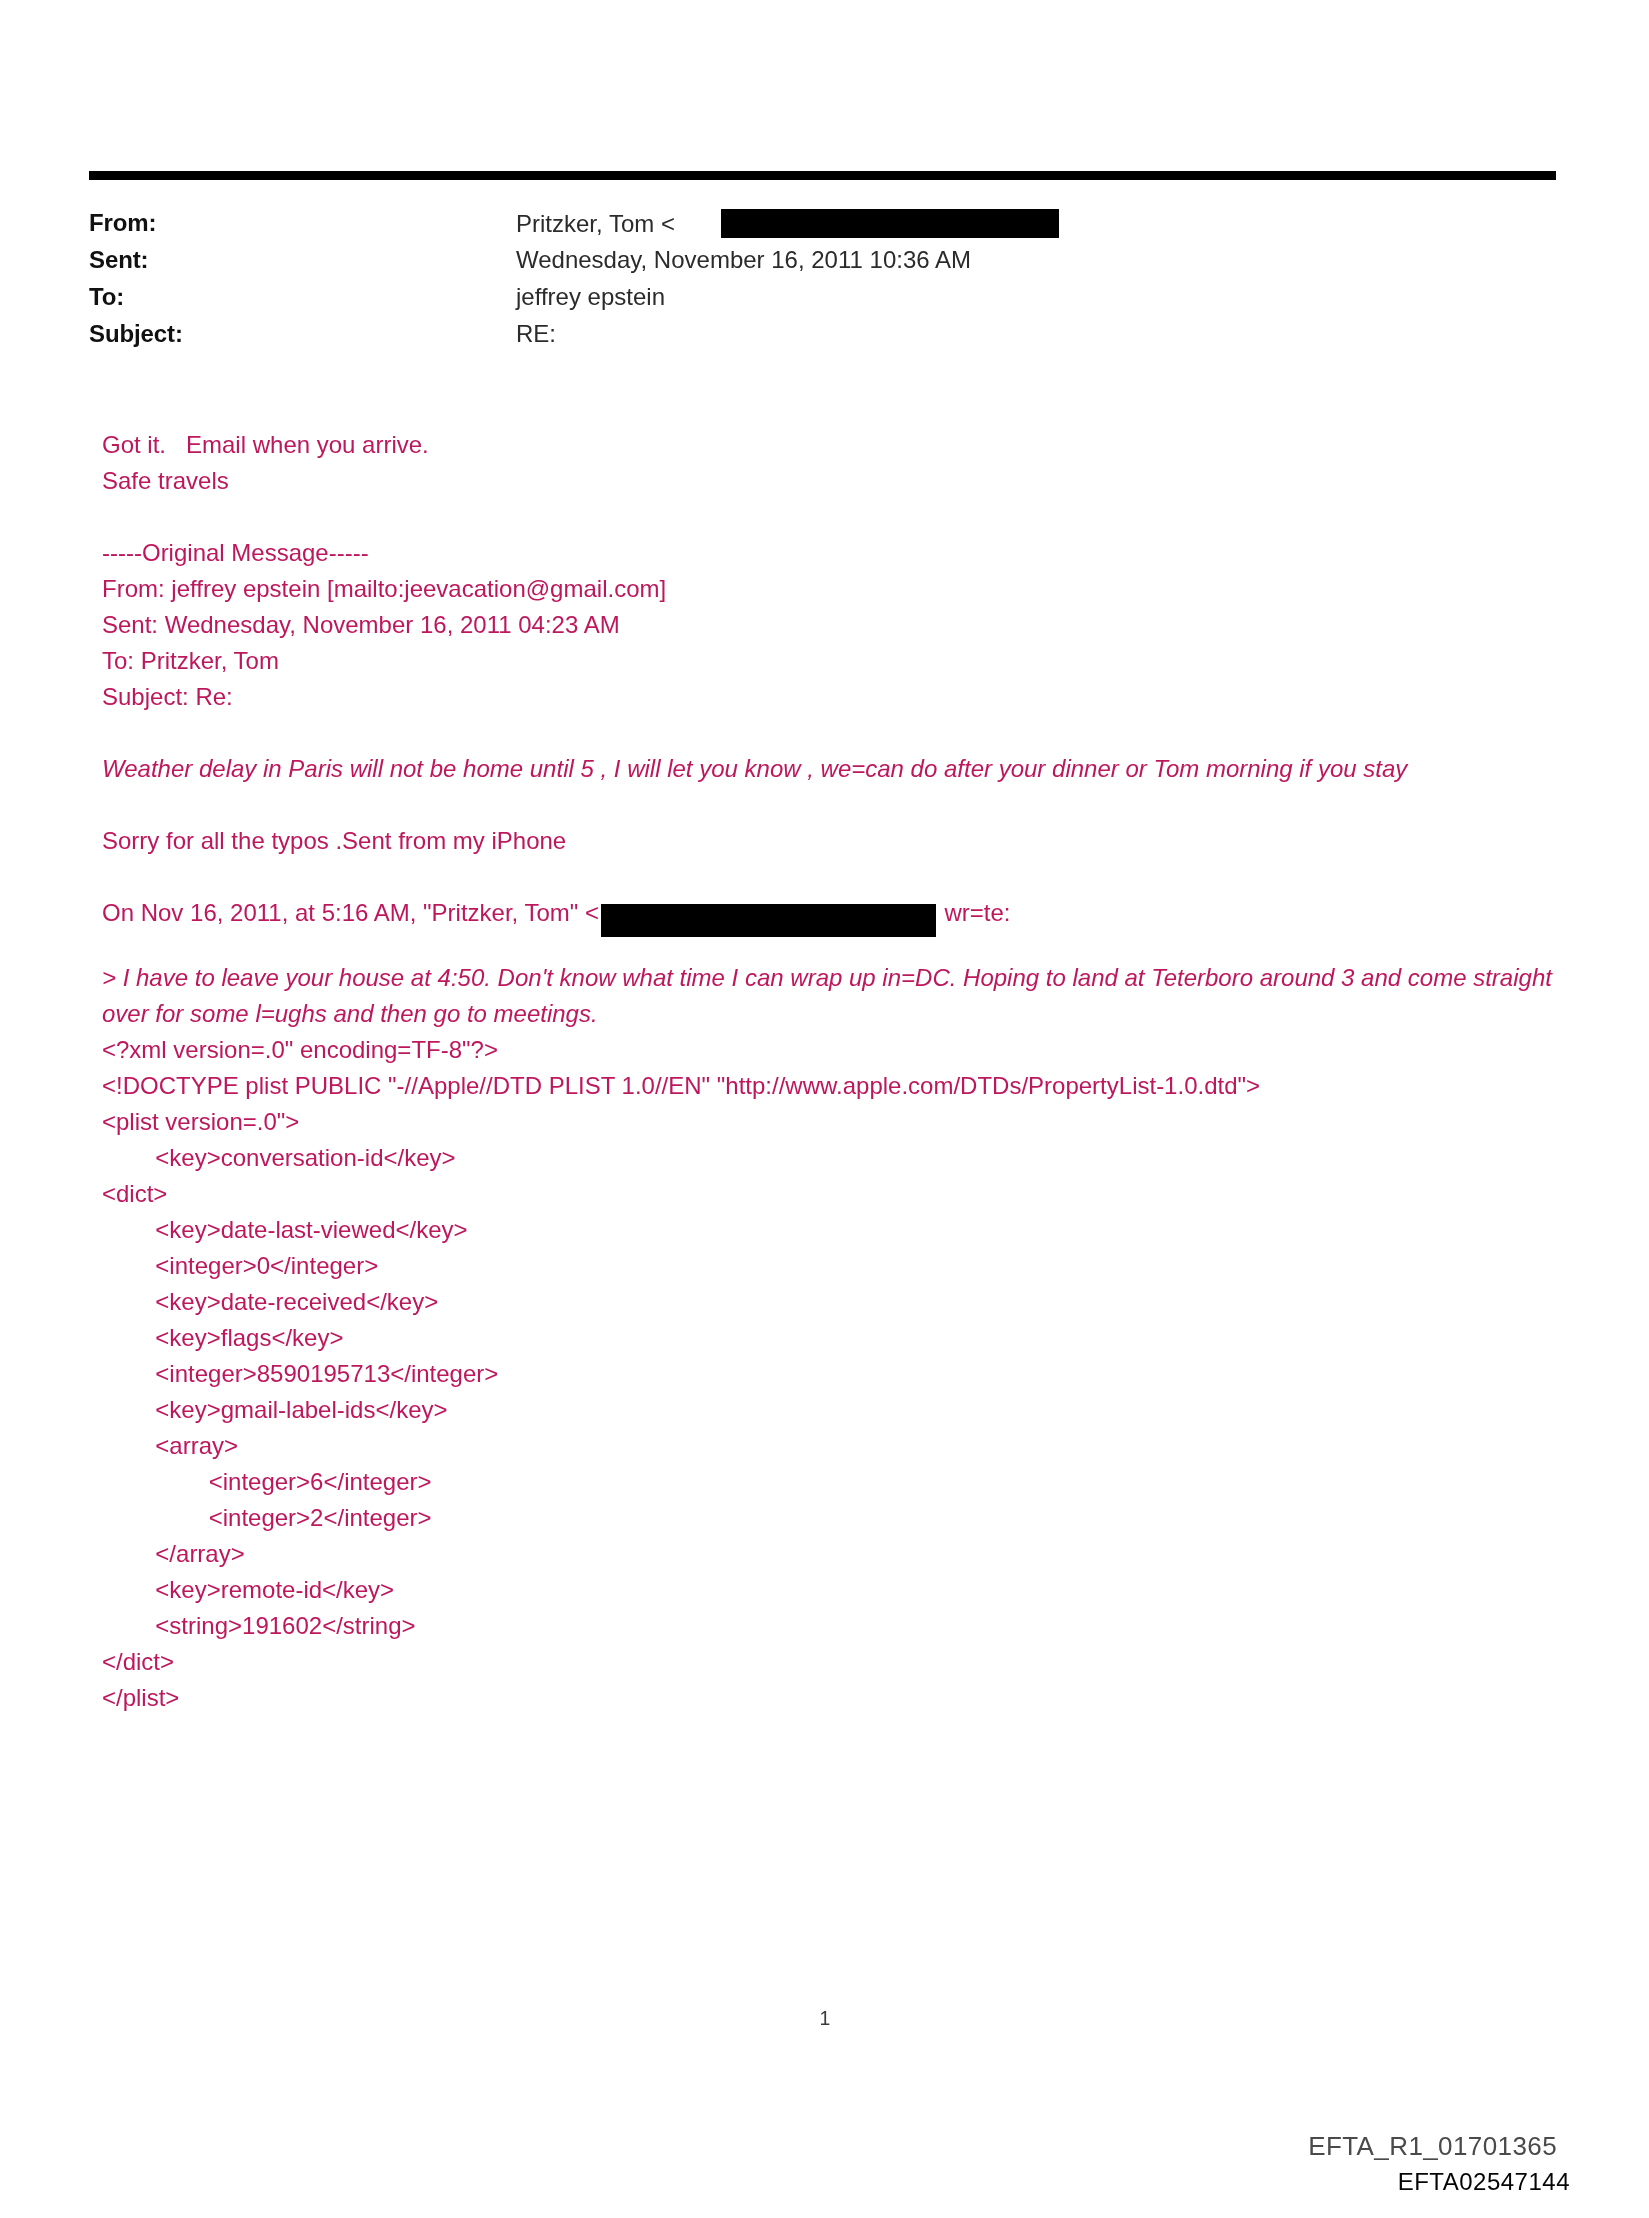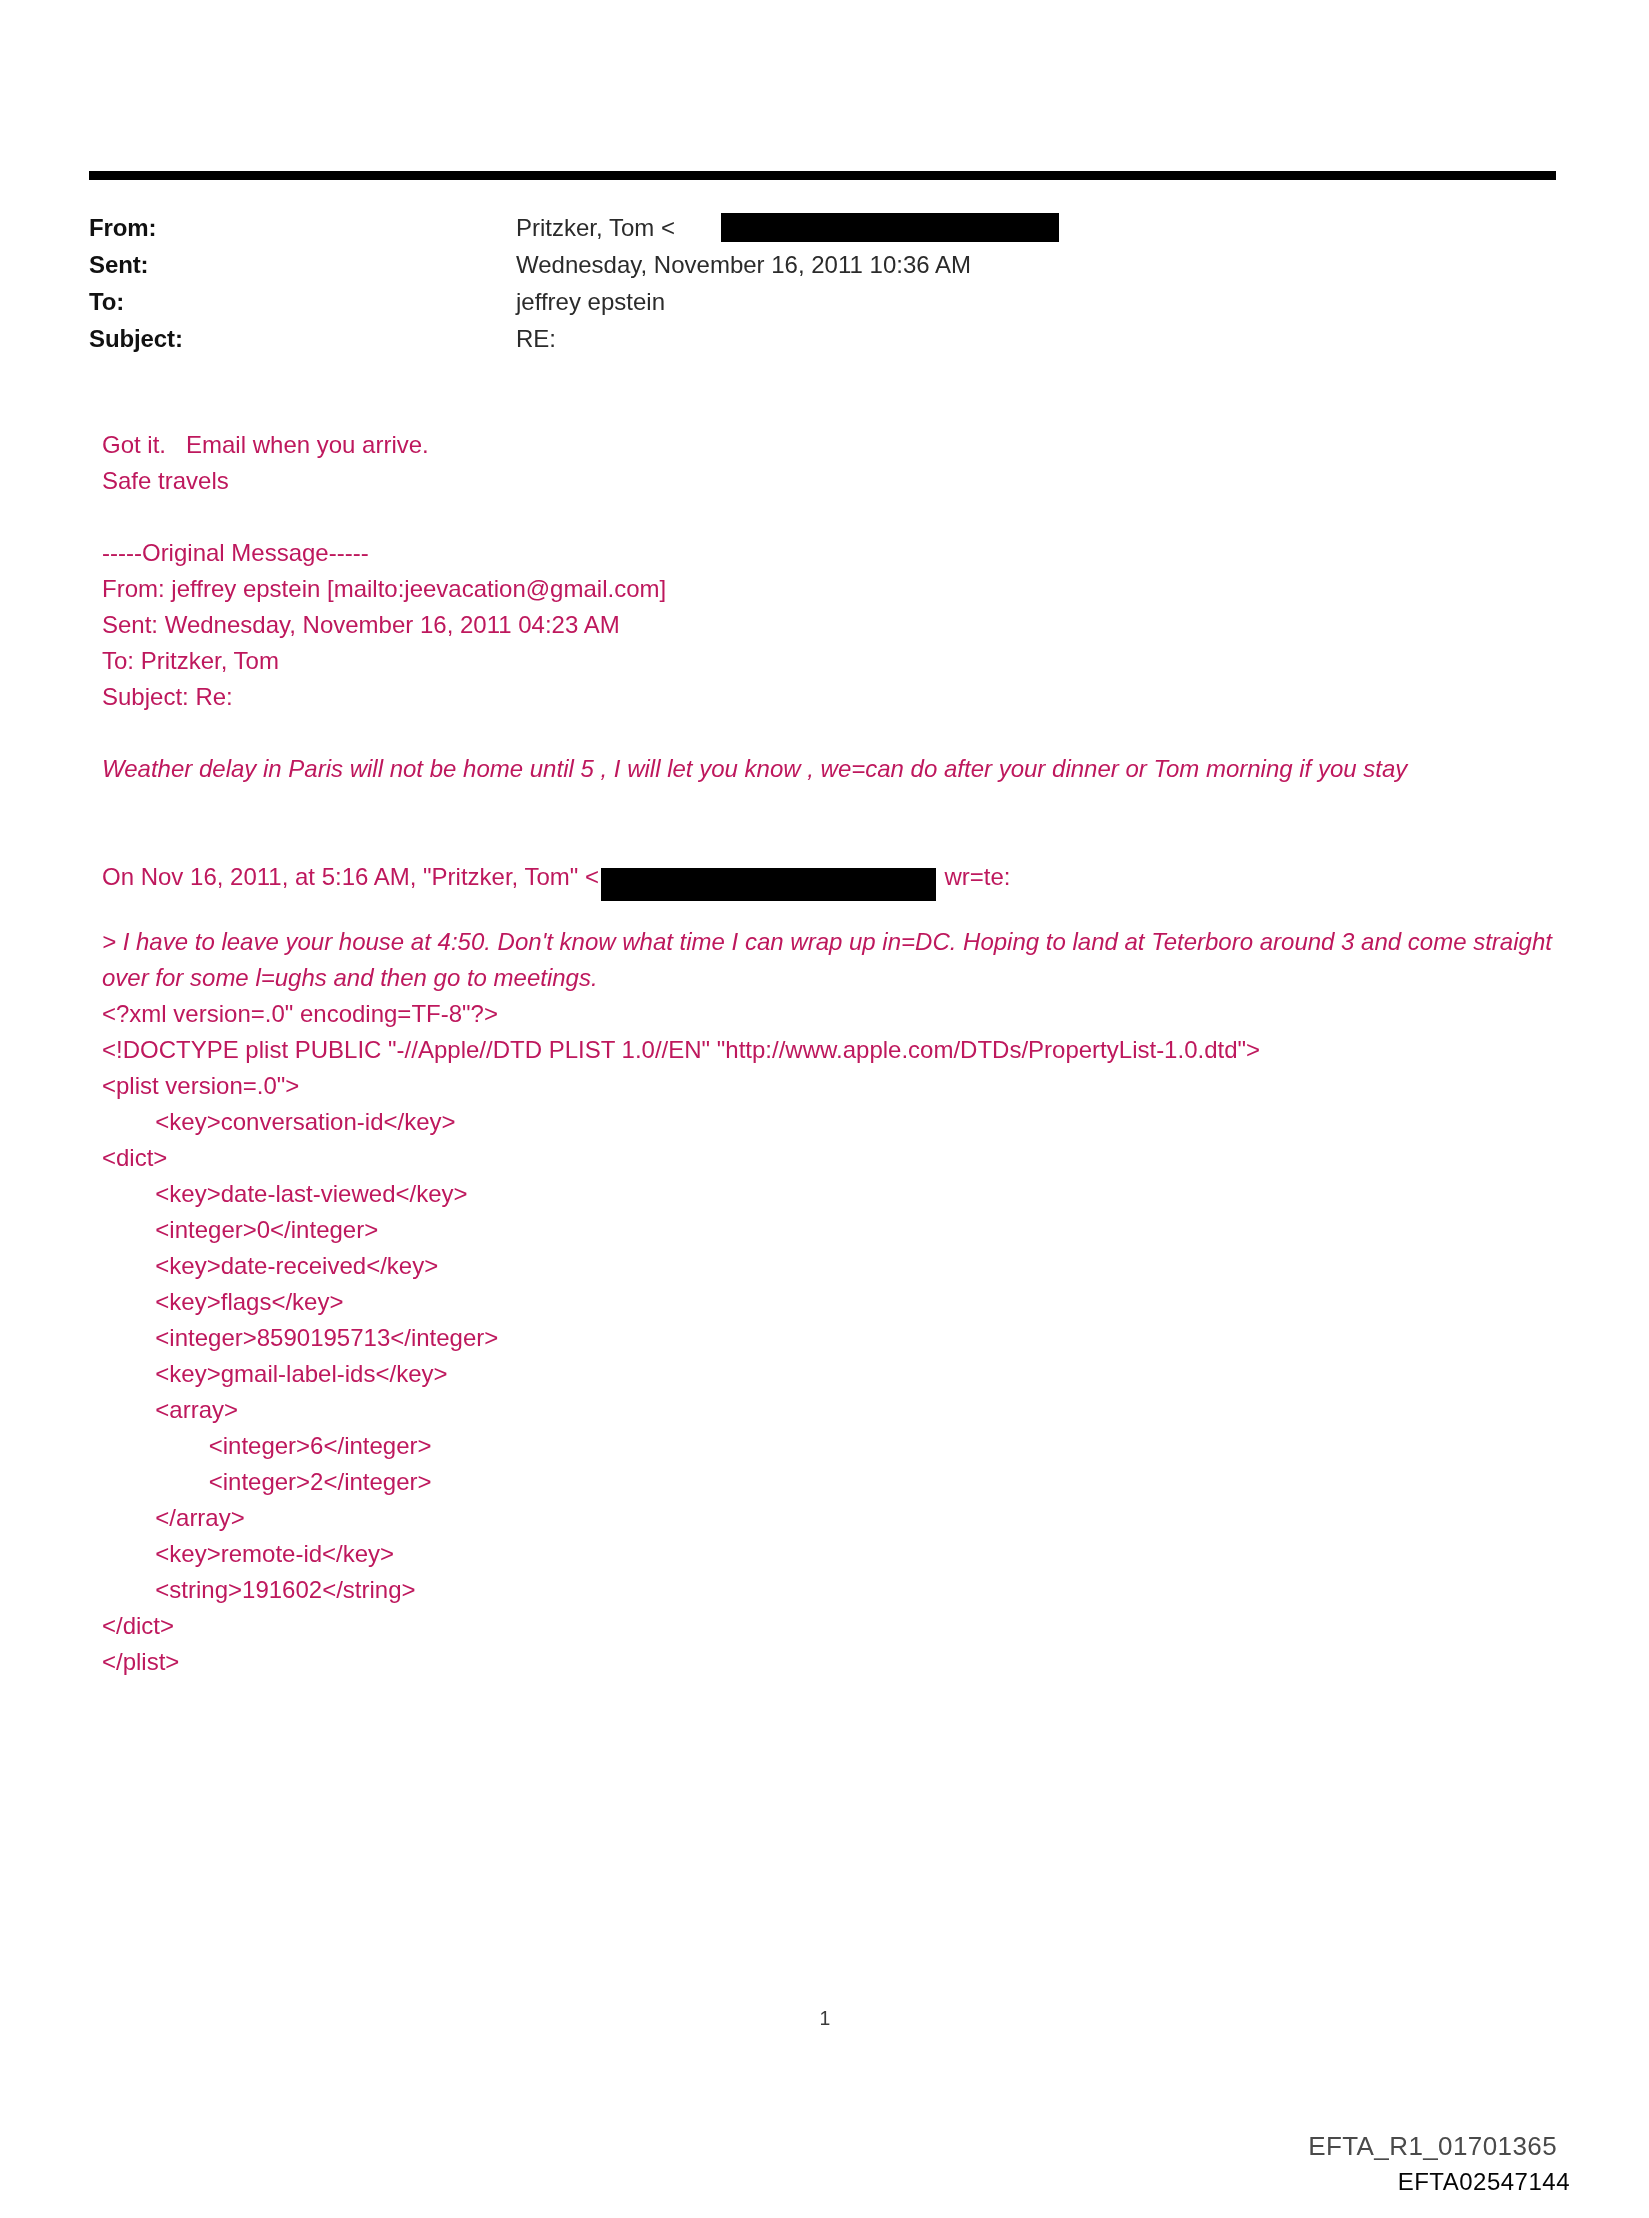--- a/index.html
+++ b/index.html
@@ -32,21 +32,21 @@
 
   
   .hdr {
     position: absolute;
     left: 89px;
     top: 209px;
     width: 1456px;
   }
   .hdr-row {
     display: flex;
-    align-items: center;
+    align-items: flex-start;
     height: 37px;
   }
   .hdr-label {
     width: 427px;
     flex: 0 0 427px;
     font-weight: bold;
     font-size: 24px;
     color: #111111;
     letter-spacing: -0.1px;
   }
@@ -184,20 +184,21 @@
     <div class="para">Sent: Wednesday, November 16, 2011 04:23 AM</div>
     <div class="para">To: Pritzker, Tom</div>
     <div class="para">Subject: Re:</div>
 
     <div class="spacer-lg"></div>
 
     <div class="para wrapline">Weather delay in Paris  will not be home until 5 , I will let you know , we=can do after your dinner or Tom morning if you stay</div>
 
     <div class="spacer-lg"></div>
 
+    <div class="para">Sorry for all the typos .Sent from my iPhone</div>
 
     <div class="spacer-lg"></div>
 
     <div class="para"><span class="inline-flow">On Nov 16, 2011, at 5:16 AM, "Pritzker, Tom" &lt;</span><span class="redaction inline-bar"></span><span class="inline-flow"> wr=te:</span></div>
 
     <div class="spacer-sm"></div>
 
     <div class="para wrapline">&gt; I have to leave your house at 4:50. Don't know what time I can wrap up in=DC. Hoping to land at Teterboro around 3 and come straight over for some l=ughs and then go to meetings.</div>
 
     <div id="plist-block">

